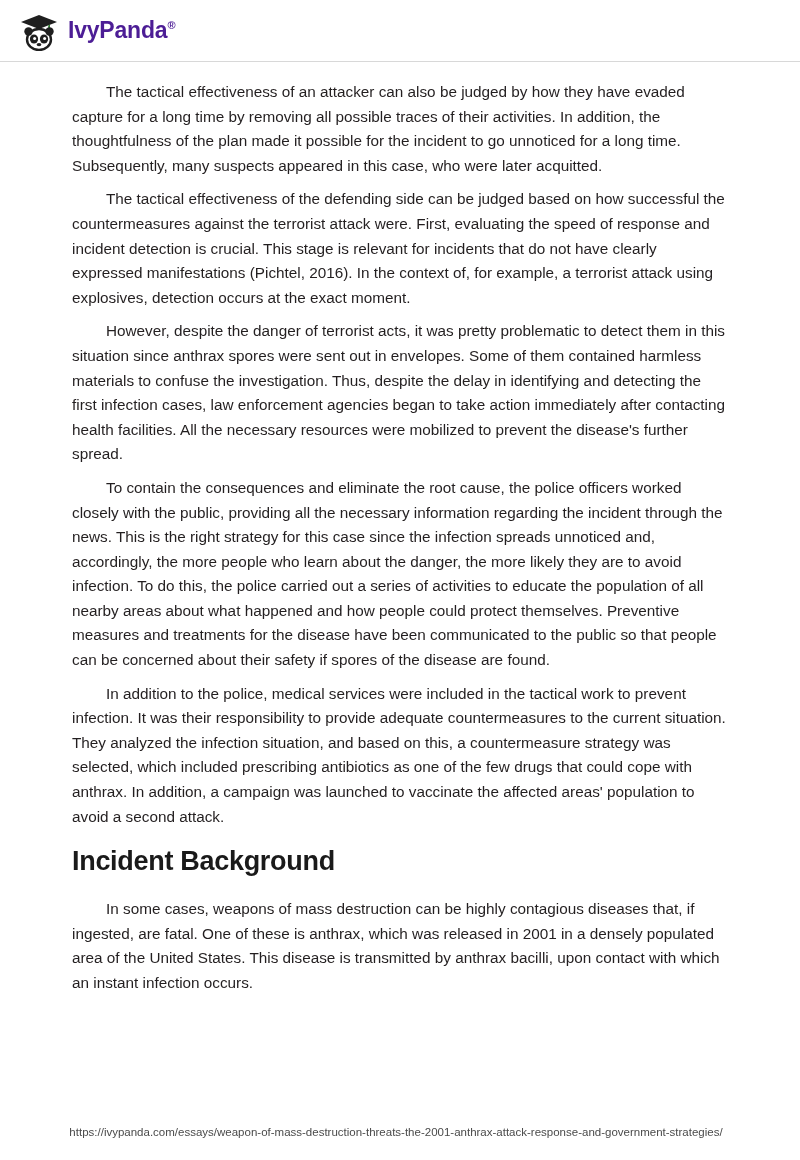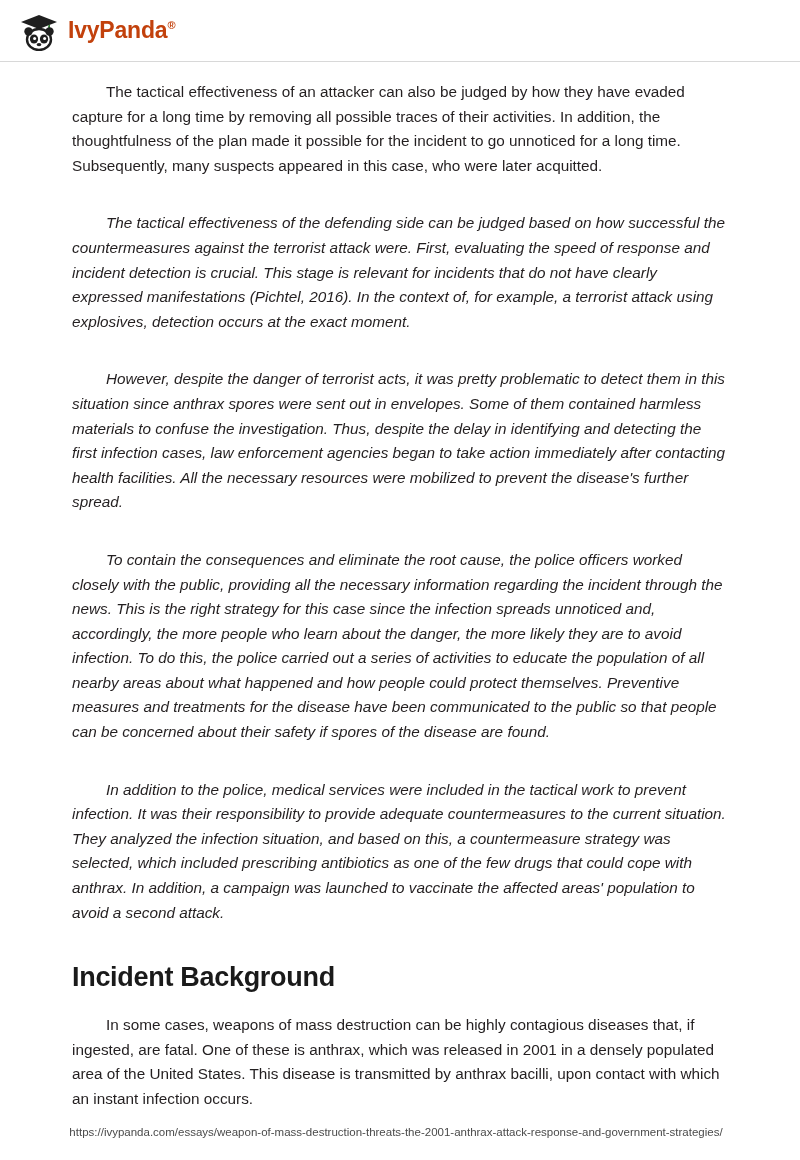--- a/index.html
+++ b/index.html
@@ -40,21 +40,21 @@
   }
   .brand-logo {
     width: 42px;
     height: 40px;
     position: relative;
     flex: 0 0 auto;
   }
   .brand-name {
     font-size: 23px;
     font-weight: bold;
-    color: #c2410c;
+    color: #4c1d95;
     letter-spacing: -0.2px;
     white-space: nowrap;
   }
   .brand-name .reg {
     font-size: 11px;
     vertical-align: super;
     font-weight: bold;
   }
   .doc-title {
     position: absolute;
@@ -75,28 +75,27 @@
   p.para {
     margin: 0 0 0 0;
     padding: 0;
     font-size: 15.3px;
     line-height: 24.6px;
     text-indent: 34px;
     text-align: left;
     color: #231f20;
   }
   p.para + p.para {
-    margin-top: 33px;
-    font-style: italic;
+    margin-top: 9px;
   }
   h2.section-heading {
     font-size: 27px;
     line-height: 32px;
     font-weight: bold;
-    margin: 36px 0 20px 0;
+    margin: 16px 0 20px 0;
     color: #1a1a1a;
     letter-spacing: -0.3px;
   }
 
   
   .footer {
     position: absolute;
     left: 0;
     right: 8px;
     bottom: 22px;

